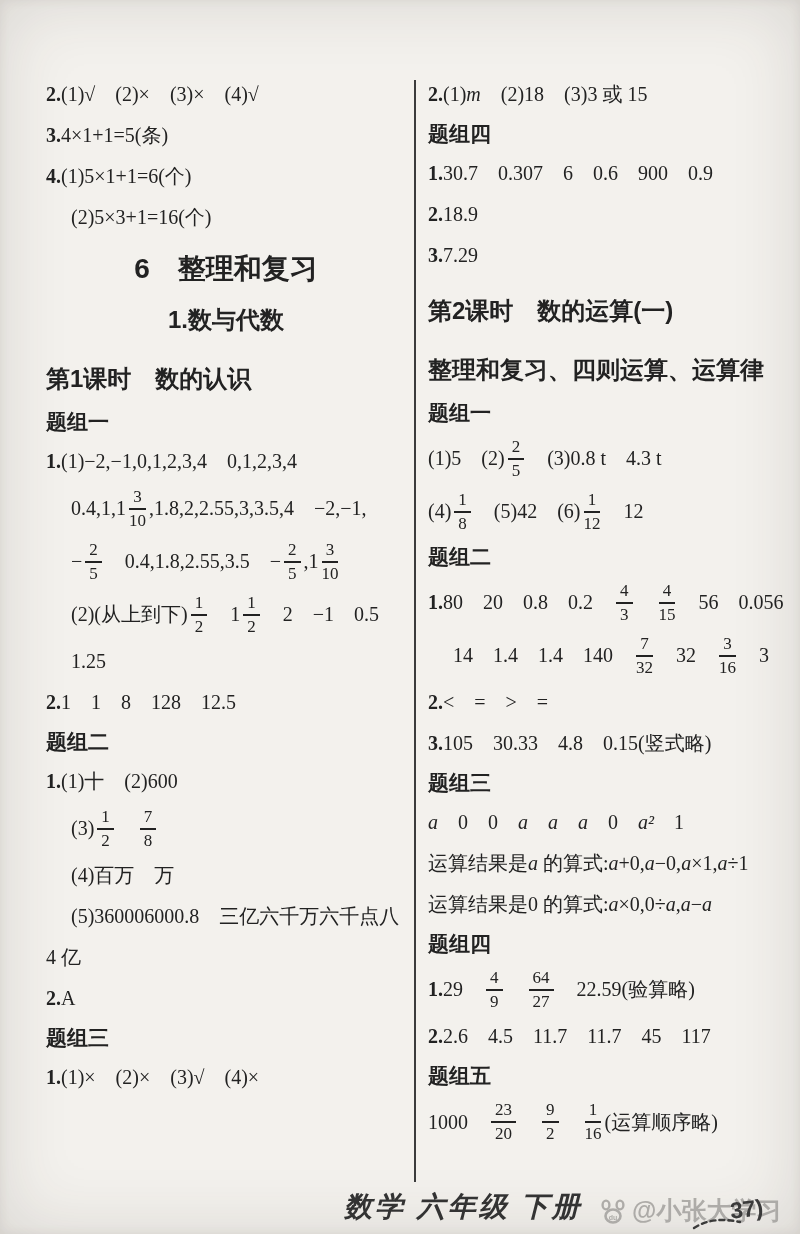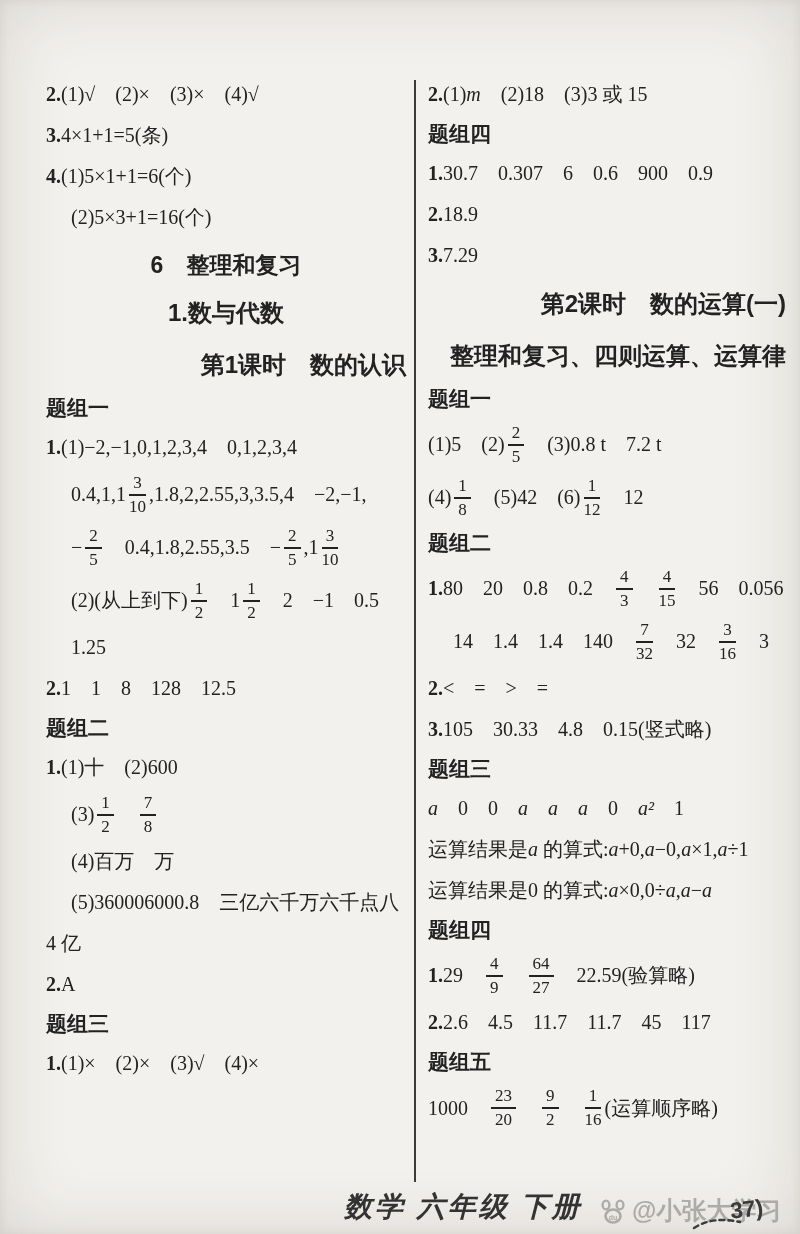--- a/index.html
+++ b/index.html
@@ -13,26 +13,26 @@
   .line{display:flex;align-items:center;flex-wrap:nowrap;min-height:41px;font-size:20px;white-space:pre;}
   .ind{padding-left:25px;}
   .seg{flex:none;}
   .b{font-weight:bold;}
   .it{font-style:italic;}
   .gap{display:inline-block;width:20px;flex:none;}
   .frac{display:inline-flex;flex-direction:column;align-items:center;font-size:17px;line-height:1.15;
         margin:0 3px;padding:5px 0;flex:none;}
   .frac .num{border-bottom:2px solid #222;padding:0 4px 1px;}
   .frac .den{padding-top:1px;}
-  .h1{font-family:"Liberation Sans","DejaVu Sans",sans-serif;font-size:23px;font-weight:bold;
+  .h1{font-family:"Liberation Sans","DejaVu Sans",sans-serif;font-size:28px;font-weight:bold;
       text-align:center;margin:12px 0 8px;}
   .h2{font-family:Liberation Sans, sans-serif;font-size:24px;font-weight:bold;
       text-align:center;margin:8px 0 8px;}
   .h3{font-family:"Liberation Sans","DejaVu Sans",sans-serif;font-size:24px;font-weight:bold;
-      text-align:right;margin:12px 0 8px;}
+      text-align:left;margin:19px 0 8px;}
   .group{font-family:"Liberation Sans","DejaVu Sans",sans-serif;font-size:21px;font-weight:bold;
          min-height:38px;display:flex;align-items:center;}
   .footer-label{position:absolute;left:344px;top:1188px;font-family:"Liberation Sans","DejaVu Sans",sans-serif;
                 font-size:28px;font-weight:bold;letter-spacing:3px;color:#333;font-style:italic;}
   .watermark{position:absolute;left:598px;top:1194px;display:flex;align-items:center;gap:4px;
              color:#a3a19e;font-family:"Liberation Sans","DejaVu Sans",sans-serif;
              font-size:25px;font-weight:bold;opacity:.85;}
   .pagenum{position:absolute;left:730px;top:1196px;font-family:"Liberation Sans","DejaVu Sans",sans-serif;
            font-size:23px;font-weight:bold;color:#3a3a3a;transform:rotate(-6deg);}
   .pagenum-swoosh{position:absolute;left:692px;top:1214px;}
@@ -69,21 +69,21 @@
   <div class="divider"></div>
   <div class="col col-right" id="col-right">
       <div class="line"><span class="seg b">2.</span><span class="seg">(1)</span><span class="seg it">m</span><span class="gap"></span><span class="seg">(2)18</span><span class="gap"></span><span class="seg">(3)3 或 15</span></div>
       <div class="group">题组四</div>
       <div class="line"><span class="seg b">1.</span><span class="seg">30.7</span><span class="gap"></span><span class="seg">0.307</span><span class="gap"></span><span class="seg">6</span><span class="gap"></span><span class="seg">0.6</span><span class="gap"></span><span class="seg">900</span><span class="gap"></span><span class="seg">0.9</span></div>
       <div class="line"><span class="seg b">2.</span><span class="seg">18.9</span></div>
       <div class="line"><span class="seg b">3.</span><span class="seg">7.29</span></div>
       <div class="h3">第2课时　数的运算(一)</div>
       <div class="h3">整理和复习、四则运算、运算律</div>
       <div class="group">题组一</div>
-      <div class="line"><span class="seg">(1)5</span><span class="gap"></span><span class="seg">(2)</span><span class="frac"><span class="num">2</span><span class="den">5</span></span><span class="gap"></span><span class="seg">(3)0.8 t</span><span class="gap"></span><span class="seg">7.2 t</span></div>
+      <div class="line"><span class="seg">(1)5</span><span class="gap"></span><span class="seg">(2)</span><span class="frac"><span class="num">2</span><span class="den">5</span></span><span class="gap"></span><span class="seg">(3)0.8 t</span><span class="gap"></span><span class="seg">4.3 t</span></div>
       <div class="line"><span class="seg">(4)</span><span class="frac"><span class="num">1</span><span class="den">8</span></span><span class="gap"></span><span class="seg">(5)42</span><span class="gap"></span><span class="seg">(6)</span><span class="frac"><span class="num">1</span><span class="den">12</span></span><span class="gap"></span><span class="seg">12</span></div>
       <div class="group">题组二</div>
       <div class="line"><span class="seg b">1.</span><span class="seg">80</span><span class="gap"></span><span class="seg">20</span><span class="gap"></span><span class="seg">0.8</span><span class="gap"></span><span class="seg">0.2</span><span class="gap"></span><span class="frac"><span class="num">4</span><span class="den">3</span></span><span class="gap"></span><span class="frac"><span class="num">4</span><span class="den">15</span></span><span class="gap"></span><span class="seg">56</span><span class="gap"></span><span class="seg">0.056</span></div>
       <div class="line ind"><span class="seg">14</span><span class="gap"></span><span class="seg">1.4</span><span class="gap"></span><span class="seg">1.4</span><span class="gap"></span><span class="seg">140</span><span class="gap"></span><span class="frac"><span class="num">7</span><span class="den">32</span></span><span class="gap"></span><span class="seg">32</span><span class="gap"></span><span class="frac"><span class="num">3</span><span class="den">16</span></span><span class="gap"></span><span class="seg">3</span></div>
       <div class="line"><span class="seg b">2.</span><span class="seg">&lt;</span><span class="gap"></span><span class="seg">=</span><span class="gap"></span><span class="seg">&gt;</span><span class="gap"></span><span class="seg">=</span></div>
       <div class="line"><span class="seg b">3.</span><span class="seg">105</span><span class="gap"></span><span class="seg">30.33</span><span class="gap"></span><span class="seg">4.8</span><span class="gap"></span><span class="seg">0.15(竖式略)</span></div>
       <div class="group">题组三</div>
       <div class="line"><span class="seg it">a</span><span class="gap"></span><span class="seg">0</span><span class="gap"></span><span class="seg">0</span><span class="gap"></span><span class="seg it">a</span><span class="gap"></span><span class="seg it">a</span><span class="gap"></span><span class="seg it">a</span><span class="gap"></span><span class="seg">0</span><span class="gap"></span><span class="seg it">a²</span><span class="gap"></span><span class="seg">1</span></div>
       <div class="line"><span class="seg">运算结果是</span><span class="seg it">a</span><span class="seg"> 的算式:</span><span class="seg it">a</span><span class="seg">+0,</span><span class="seg it">a</span><span class="seg">−0,</span><span class="seg it">a</span><span class="seg">×1,</span><span class="seg it">a</span><span class="seg">÷1</span></div>
       <div class="line"><span class="seg">运算结果是</span><span class="seg">0</span><span class="seg"> 的算式:</span><span class="seg it">a</span><span class="seg">×0,0÷</span><span class="seg it">a</span><span class="seg">,</span><span class="seg it">a</span><span class="seg">−</span><span class="seg it">a</span></div>

